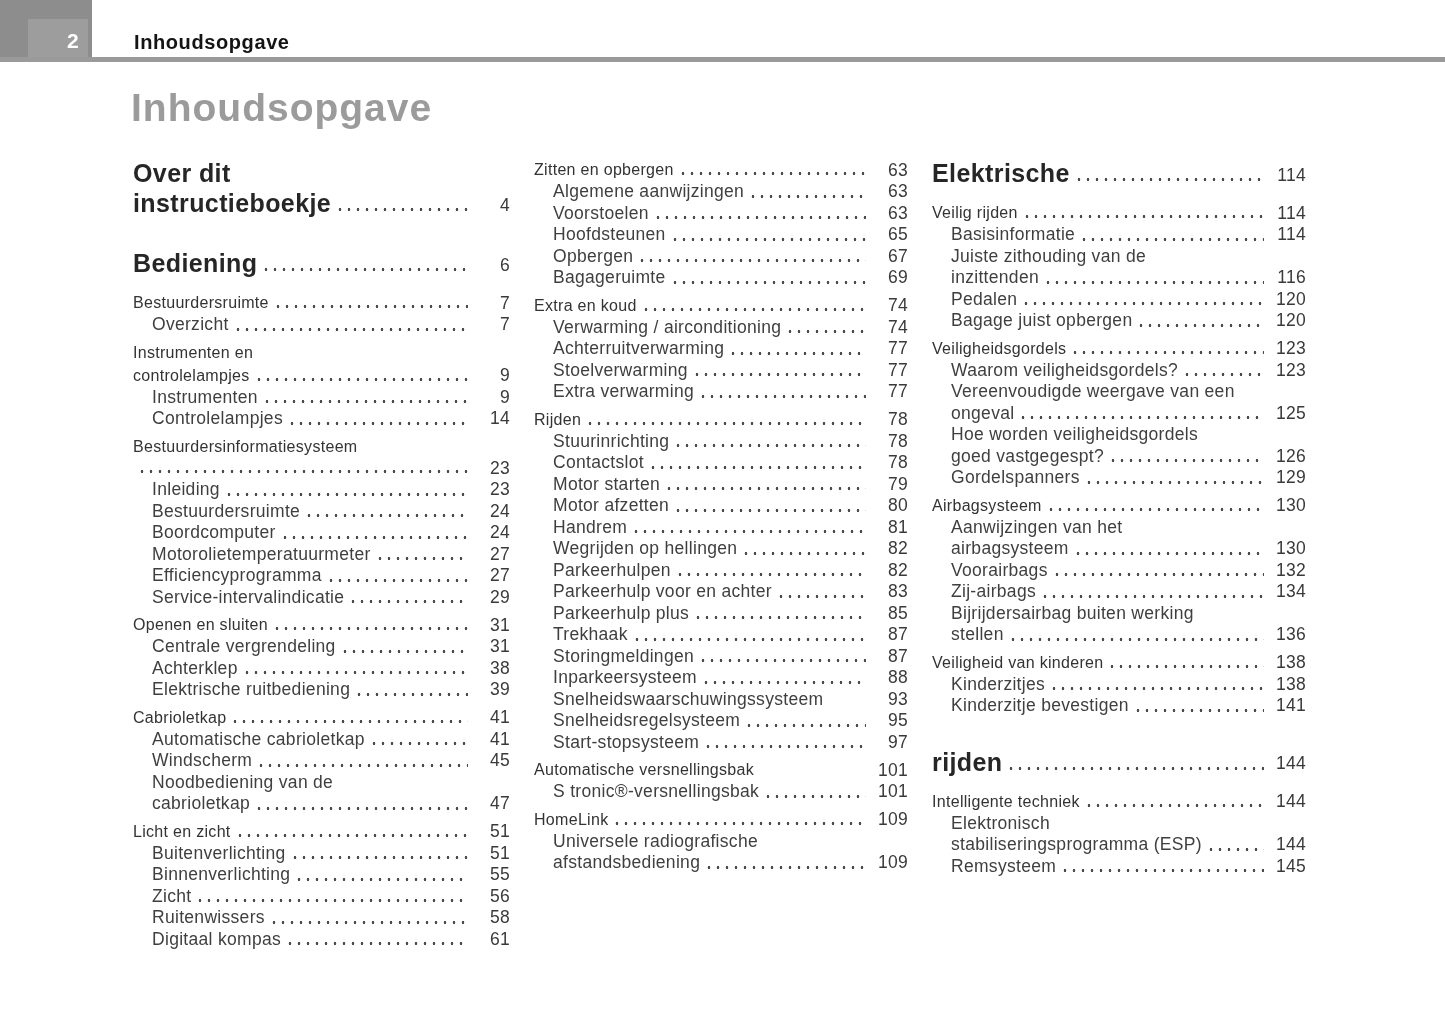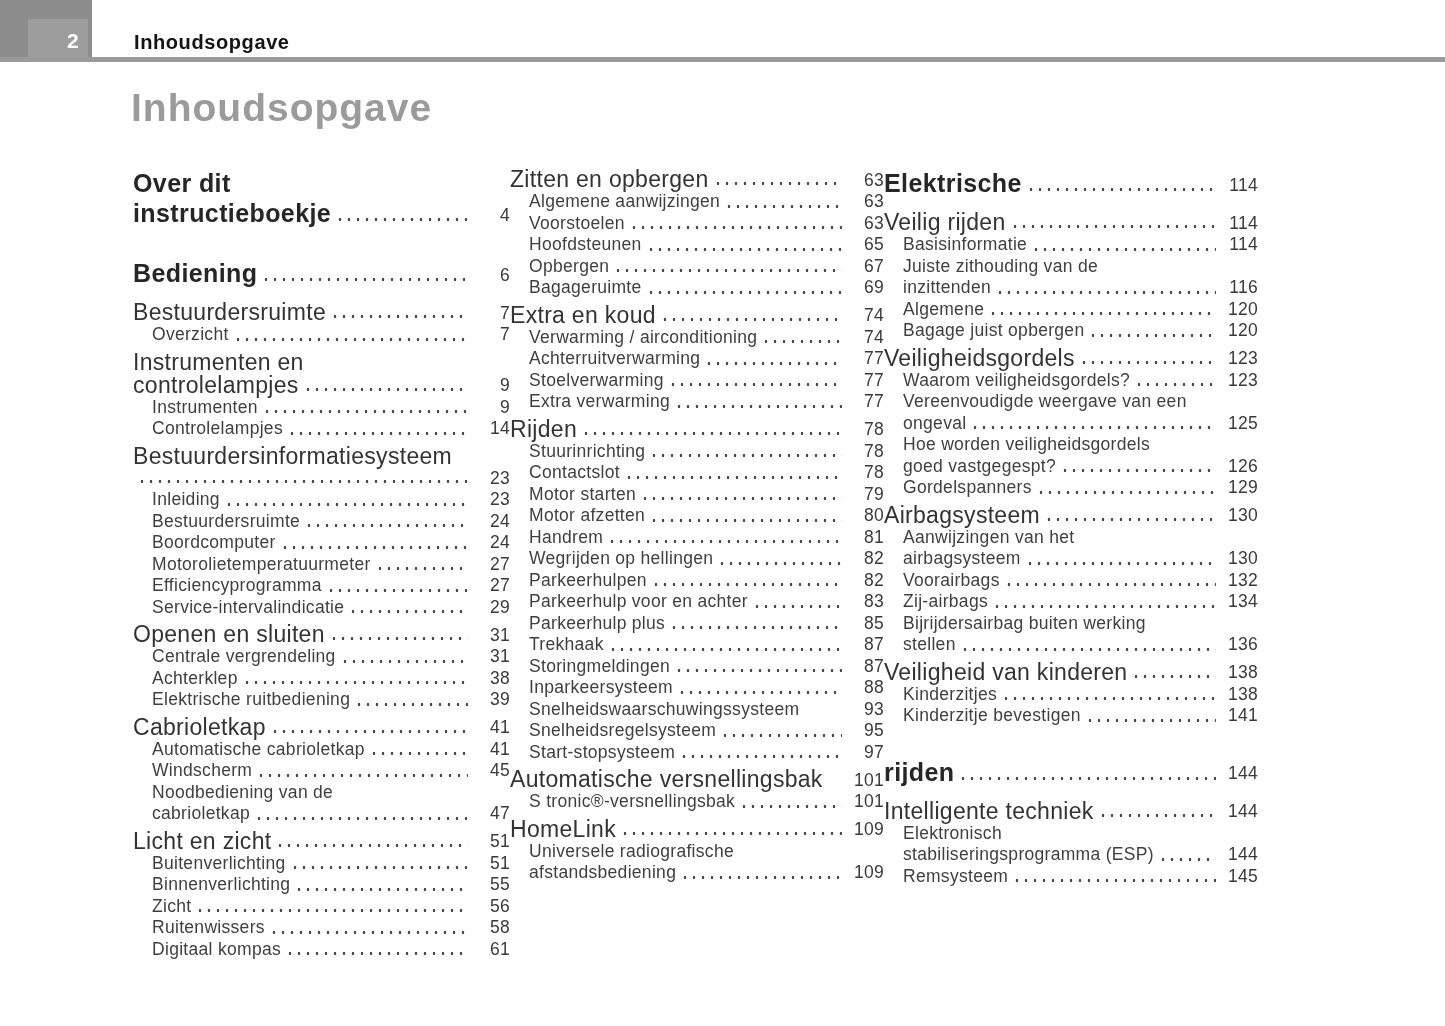--- a/index.html
+++ b/index.html
@@ -21,40 +21,40 @@
   .running-title {
     position:absolute; left:134px; top:31px;
     font-size:20px; font-weight:bold; color:#141414; letter-spacing:0.6px;
   }
   
   .big-title {
     position:absolute; left:131px; top:86px; margin:0;
     font-size:39px; font-weight:bold; color:#9b9b9b; letter-spacing:1px;
   }
   
-  .columns { position:absolute; left:133px; top:168px; display:flex; }
+  .columns { position:absolute; left:133px; top:158px; display:flex; gap:24px; }
   .col { width:377px; }
   .col + .col { width:374px; }
   .entry { margin:0; }
   .row { display:flex; align-items:flex-end; }
   .lbl { white-space:nowrap; }
   .leader {
     flex:1 1 auto; height:5px; margin:0 6px 4px 7px;
     background-image:radial-gradient(circle at 2px 2.5px, #4c4c4c 1.3px, rgba(0,0,0,0) 1.55px);
     background-size:9px 5px; background-repeat:repeat-x; background-position:left bottom;
   }
   .leader.nodots { background:none; }
   .pg { min-width:36px; text-align:right; font-size:17.5px; line-height:21.5px; color:#3a3a3a; white-space:nowrap; }
   
   .chapter { margin-top:30px; margin-bottom:13px; }
   .chapter .lbl { font-size:25px; line-height:30px; font-weight:bold; color:#262626; letter-spacing:0.4px; }
   .chapter .leader { margin-bottom:6px; }
   .chapter .pg { padding-bottom:2px; }
   .section { margin-top:5px; }
-  .section .lbl { font-size:23px; line-height:23px; color:#333333; }
+  .section .lbl { font-size:16px; line-height:23px; color:#333333; }
   .section .leader { margin-bottom:5px; }
   .sub .lbl { font-size:17.5px; line-height:21.5px; color:#3f3f3f; }
   .sub .row { padding-left:19px; }
   .entry:first-child { margin-top:0; }
 </style>
 </head>
 <body>
 
 <div class="corner">
   <div class="corner-tab">
@@ -526,21 +526,21 @@
           <span class="lbl">Juiste zithouding van de</span>
         </div>
         <div class="row">
           <span class="lbl">inzittenden</span>
           <span class="leader"></span>
           <span class="pg">116</span>
         </div>
       </div>
       <div class="entry sub">
         <div class="row">
-          <span class="lbl">Algemene</span>
+          <span class="lbl">Pedalen</span>
           <span class="leader"></span>
           <span class="pg">120</span>
         </div>
       </div>
       <div class="entry sub">
         <div class="row">
           <span class="lbl">Bagage juist opbergen</span>
           <span class="leader"></span>
           <span class="pg">120</span>
         </div>

